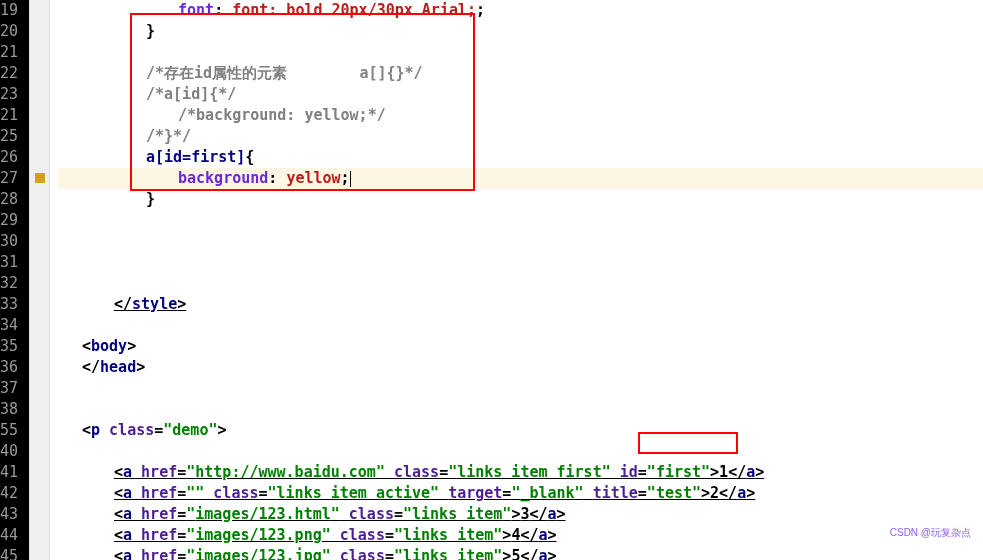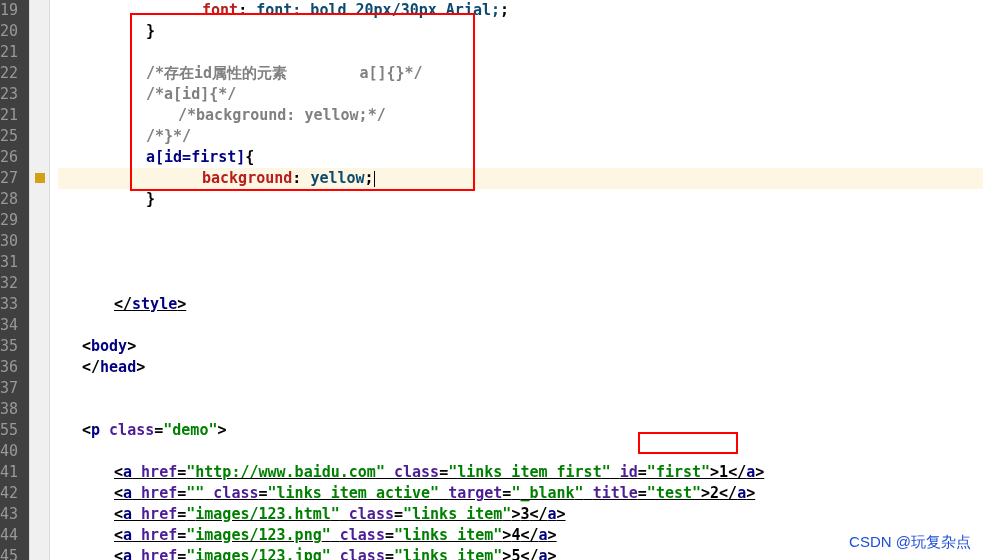--- a/index.html
+++ b/index.html
@@ -8,21 +8,21 @@
       font-size: 15px;
       background: #ffffff;
       display: flex;
       width: 983px;
       height: 560px;
       overflow: hidden;
       position: relative;
     }
     .gutter {
       width: 30px;
-      background: #404040;
+      background: #000000;
       border-right: 1px solid #ddd;
       text-align: right;
       padding-right: 13px;
       color: #999;
       user-select: none;
       flex-shrink: 0;
     }
     .gutter-line {
       height: 21px;
       line-height: 21px;
@@ -58,22 +58,22 @@
     }
     .highlight-line {
       background: #fdf6e3;
     }
     .comment { color: #808080; }
     .tag { color: #000080; }
     .attr-name { color: #4c1d95; }
     .attr-value { color: #008000; }
     .punct { color: #000; }
     .selector { color: #000080; text-align: right; }
-    .prop { color: #b91c1c; margin-left: 24px; }
-    .value { color: #0c4a6e; }
+    .prop { color: #6d28d9; }
+    .value { color: #b91c1c; }
     .text-content { color: #000; }
     
     .red-box-1 {
       position: absolute;
       border: 2px solid red;
       left: 130px;
       top: 13px;
       width: 345px;
       height: 178px;
       pointer-events: none;
@@ -82,24 +82,24 @@
       position: absolute;
       border: 2px solid red;
       left: 638px;
       top: 432px;
       width: 100px;
       height: 22px;
       pointer-events: none;
     }
     .watermark {
       position: absolute;
-      bottom: 8px;
+      bottom: 20px;
       right: 12px;
-      color: #1d4ed8;
-      font-size: 15px;
+      color: #8b5cf6;
+      font-size: 10px;
       font-family: sans-serif;
     }
     .cursor {
       border-left: 1px solid #000;
       display: inline-block;
       height: 16px;
       vertical-align: middle;
     }
     .ind1 { padding-left: 24px; }
     .ind2 { padding-left: 56px; text-decoration: underline; }

